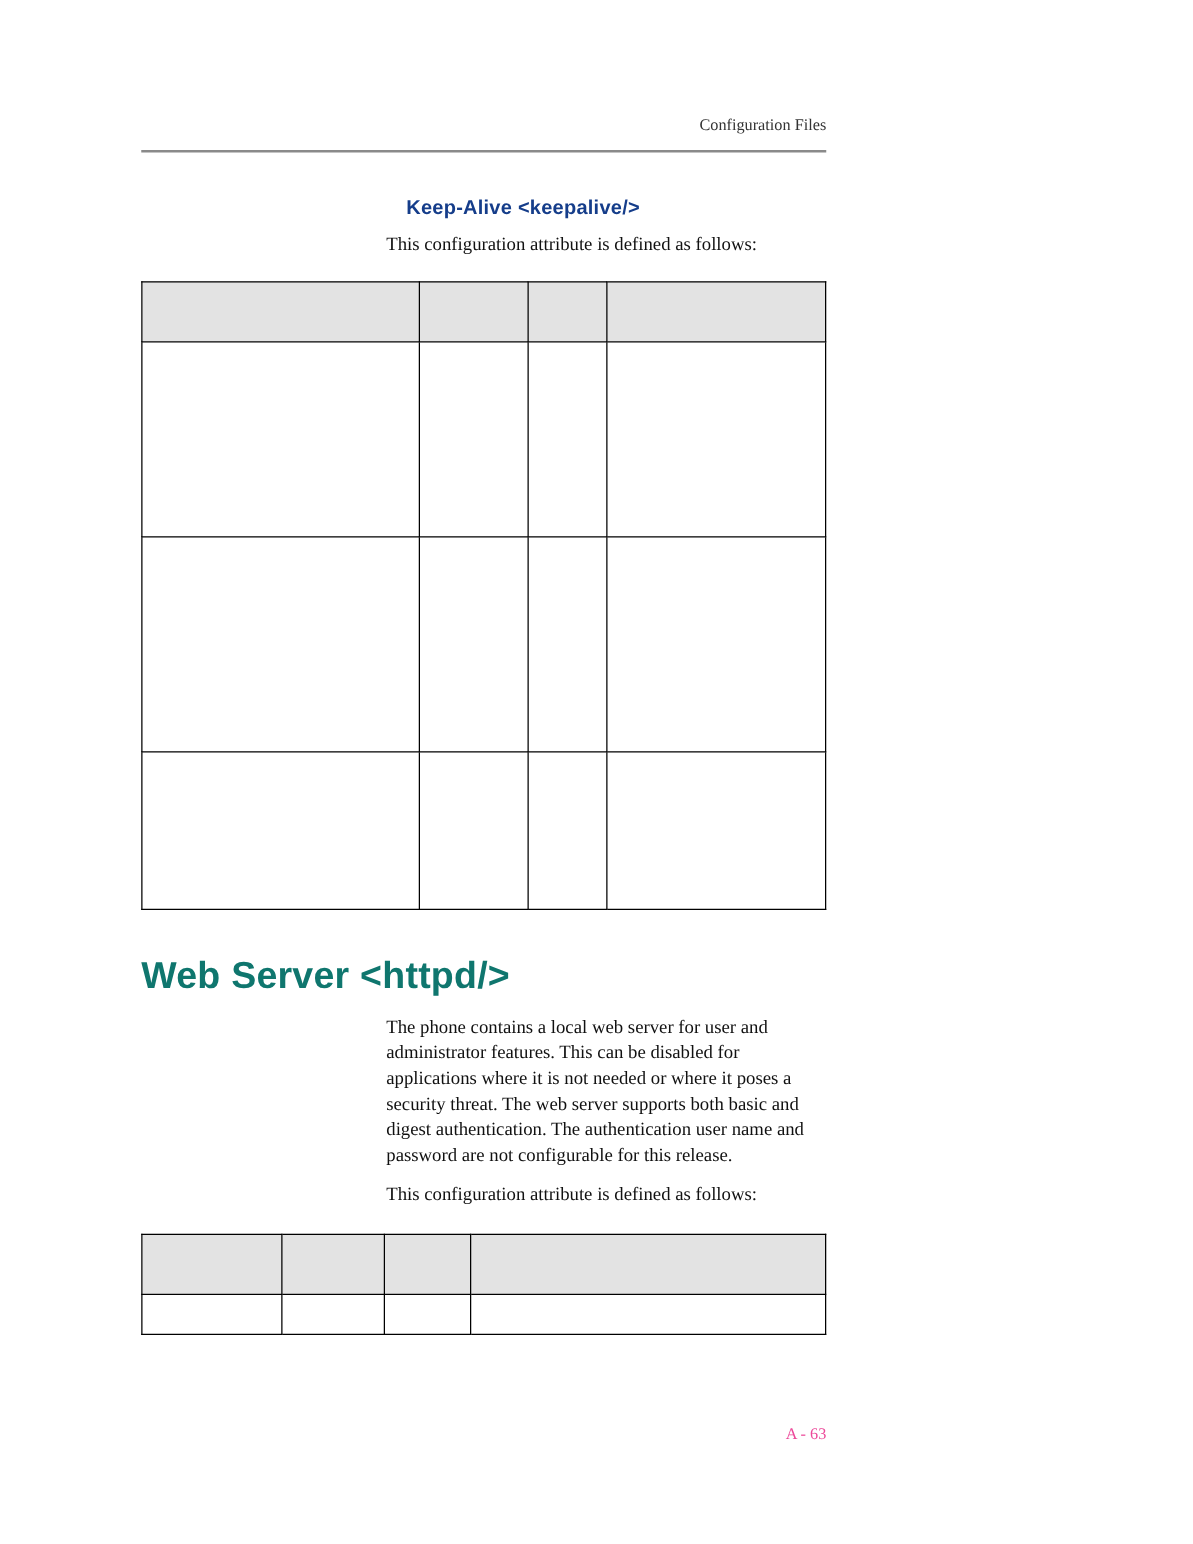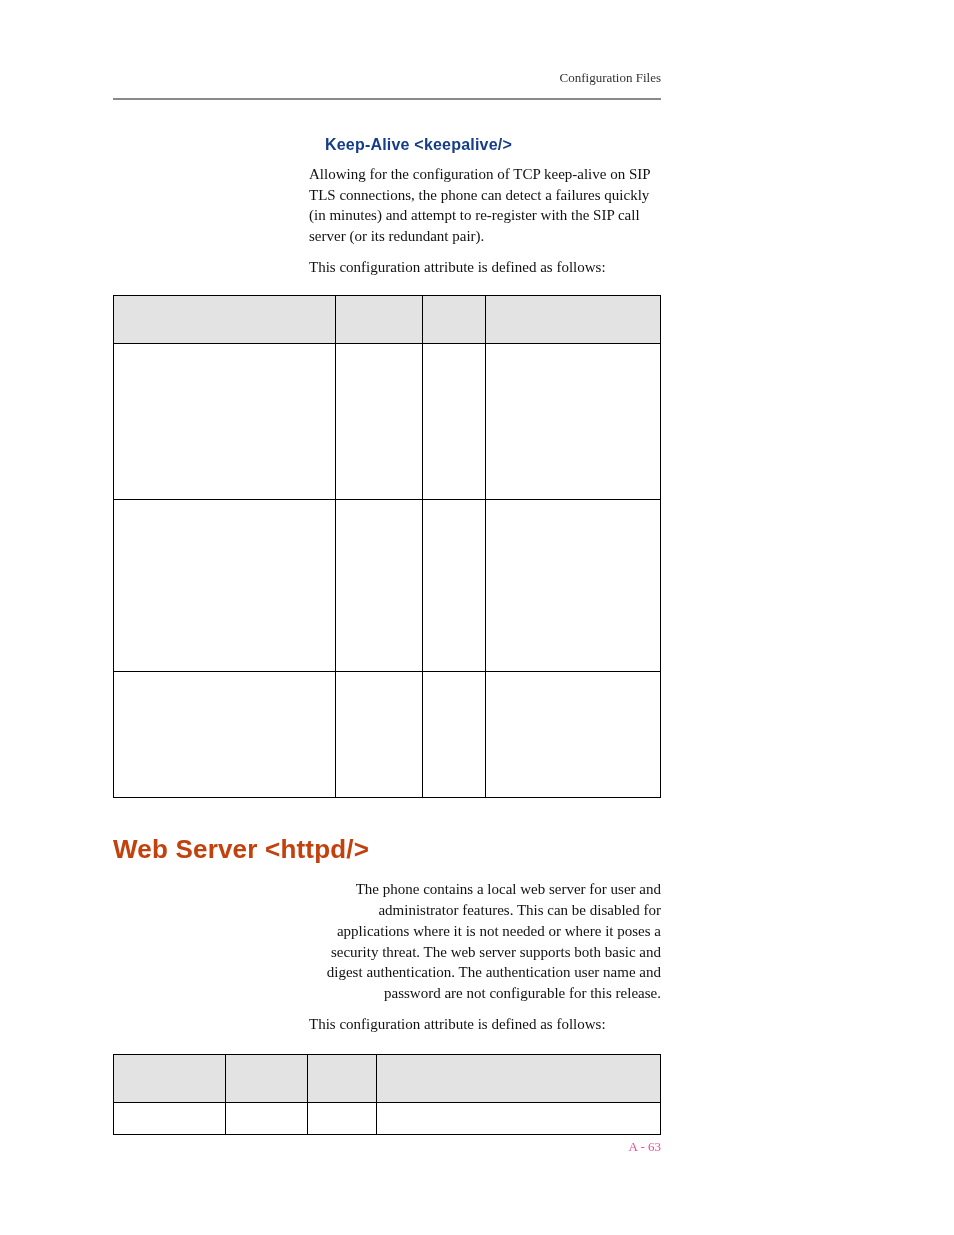--- a/index.html
+++ b/index.html
@@ -1,56 +1,55 @@
 <!DOCTYPE html>
 <html><head>
 <meta charset="utf-8">
 <style>
   * { box-sizing: border-box; margin: 0; padding: 0; }
   html, body { width: 954px; height: 1235px; background: #fff; font-family: "Palatino Linotype", "Book Antiqua", Palatino, Georgia, serif; color: #000; }
-  .page { position: relative; width: 774px; height: 1235px; padding: 70px 113px 60px 113px; }
+  .page { position: relative; width: 774px; height: 1235px; padding: 92px 113px 60px 113px; }
   .running-head { font-size: 13px; text-align: right; color: #333; }
   .rule { border: none; border-top: 2px solid #8a8a8a; margin-top: 12px; }
   .content { margin-top: 36px; }
   .indented { margin-left: 196px; }
   .h3 { font-family: "Arial Narrow", Arial, Helvetica, sans-serif; font-stretch: condensed; font-weight: 700; font-size: 16px; color: #153d8a; letter-spacing: 0.2px; margin-left: 16px; }
   .p { font-size: 15px; line-height: 1.38; margin-top: 10px; color: #111; }
   table { border-collapse: collapse; width: 100%; table-layout: fixed; }
   .tbl-wrap { margin-top: 18px; }
   th, td { border: 1px solid #000; }
   th { background: #e3e3e3; }
   .t1 th { height: 48px; }
   .t1 td.r1 { height: 156px; }
   .t1 td.r2 { height: 172px; }
   .t1 td.r3 { height: 126px; }
   .t1 col.c1 { width: 40.5%; }
   .t1 col.c2 { width: 16%; }
   .t1 col.c3 { width: 11.5%; }
   .t1 col.c4 { width: 32%; }
-  .h2 { font-family: "Arial Narrow", Arial, Helvetica, sans-serif; font-stretch: condensed; font-weight: 700; font-size: 26px; color: #c2410c; margin-top: 36px; letter-spacing: 0.2px; }
+  .h2 { font-family: "Arial Narrow", Arial, Helvetica, sans-serif; font-stretch: condensed; font-weight: 700; font-size: 30px; color: #0f766e; margin-top: 36px; letter-spacing: 0.2px; }
   .t2 th { height: 48px; }
   .t2 td { height: 32px; }
   .t2 col.c1 { width: 20.4%; }
   .t2 col.c2 { width: 15%; }
   .t2 col.c3 { width: 12.6%; }
   .t2 col.c4 { width: 52%; }
   .tbl-wrap2 { margin-top: 20px; }
   .footer { position: absolute; right: 113px; bottom: 80px; font-size: 13px; color: #ec4899; }
 </style>
 </head>
 <body>
 
 <div class="page">
   <div class="running-head">Configuration Files</div>
   <hr class="rule">
 
   <div class="content">
     <div class="indented">
       <div class="h3">Keep-Alive &lt;keepalive/&gt;</div>
-      <p class="p">Allowing for the configuration of TCP keep-alive on SIP TLS connections, the phone can detect a failures quickly (in minutes) and attempt to re-register with the SIP call server (or its redundant pair).</p>
       <p class="p">This configuration attribute is defined as follows:</p>
     </div>
 
     <div class="tbl-wrap">
       <table class="t1">
         <colgroup>
             <col class="c1">
             <col class="c2">
             <col class="c3">
             <col class="c4">
@@ -81,21 +80,21 @@
             <td class="r3"></td>
             <td class="r3"></td>
             <td class="r3"></td>
           </tr>
         </tbody>
       </table>
     </div>
 
     <div class="h2">Web Server &lt;httpd/&gt;</div>
     <div class="indented" style="margin-top:14px;">
-      <p class="p" style="margin-top:0;text-align:right;">The phone contains a local web server for user and administrator features. This can be disabled for applications where it is not needed or where it poses a security threat. The web server supports both basic and digest authentication. The authentication user name and password are not configurable for this release.</p>
+      <p class="p" style="margin-top:0;">The phone contains a local web server for user and administrator features. This can be disabled for applications where it is not needed or where it poses a security threat. The web server supports both basic and digest authentication. The authentication user name and password are not configurable for this release.</p>
       <p class="p">This configuration attribute is defined as follows:</p>
     </div>
 
     <div class="tbl-wrap2">
       <table class="t2">
         <colgroup>
             <col class="c1">
             <col class="c2">
             <col class="c3">
             <col class="c4">

